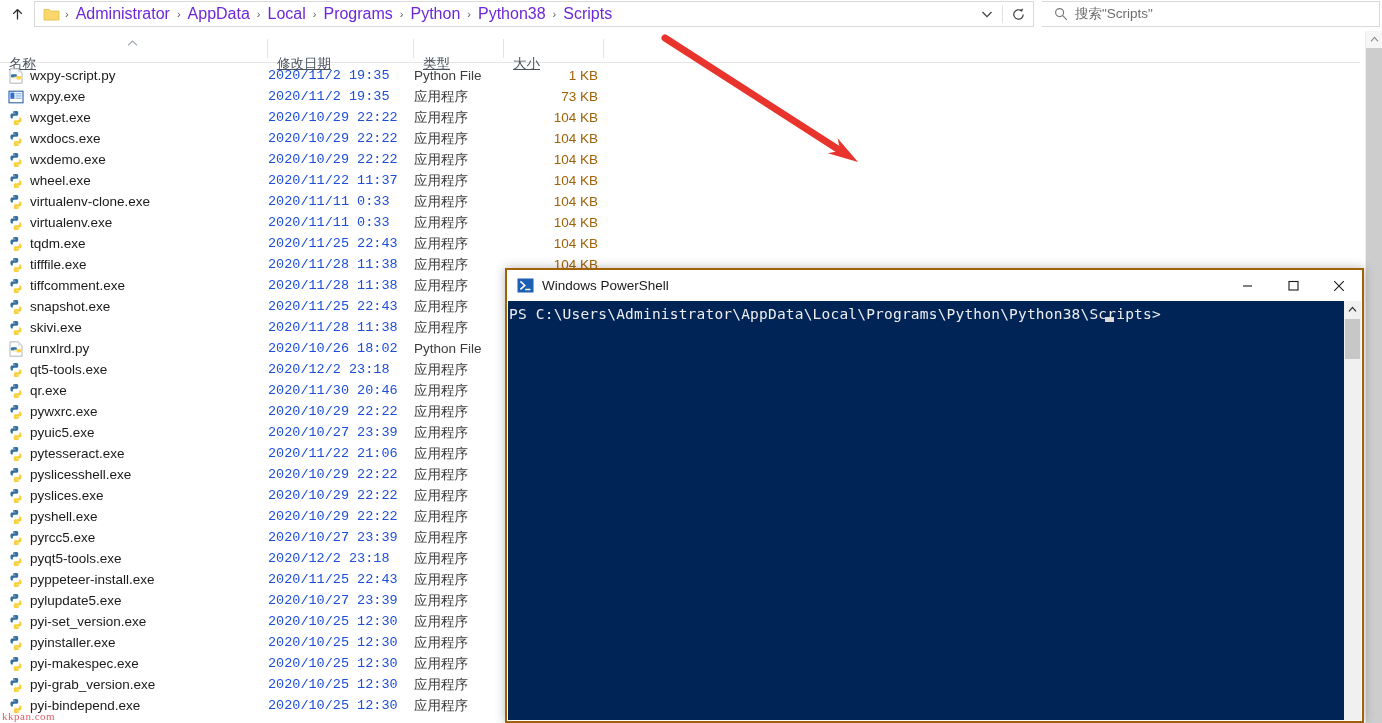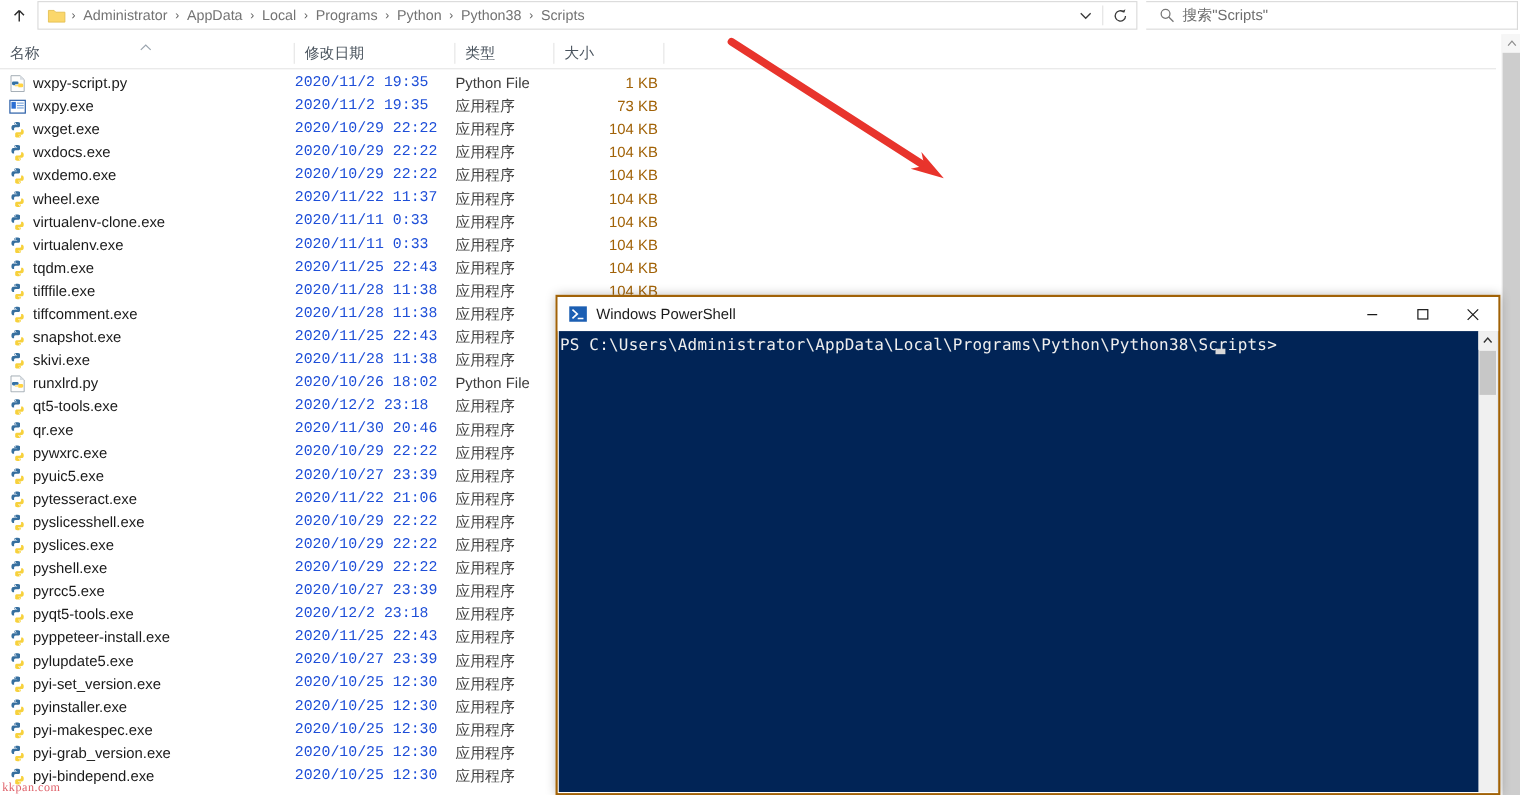--- a/index.html
+++ b/index.html
@@ -33,21 +33,21 @@
     flex: 0 0 auto;
     width: 1000px; height: 26px;
     border: 1px solid #d9d9d9;
     background: #fff;
     display: flex; align-items: center;
     margin-left: 0px;
   }
   .folder-ic { margin: 0 4px 0 8px; flex: 0 0 auto; display:flex; }
   .crumbs { display: flex; align-items: center; flex: 1 1 auto; overflow: hidden; height: 100%; }
   .crumb {
-    font-size: 13px; color: #737373; padding: 0 6px; line-height: 24px;
+    font-size: 16px; color: #6d28d9; padding: 0 6px; line-height: 24px;
     white-space: nowrap;
   }
   .crumb-sep {
     color: #5c5c5c; font-size: 11px; line-height: 24px; padding: 0 1px;
     display: flex; align-items: center; height: 100%;
   }
   .addr-right { display: flex; align-items: center; height: 100%; flex: 0 0 auto; }
   .addr-chev, .addr-refresh {
     width: 30px; height: 24px; display: flex; align-items: center; justify-content: center;
   }
@@ -63,24 +63,25 @@
   .search-ic { margin: 0 7px 0 12px; flex: 0 0 auto; display: flex; }
   .search-ph { font-size: 13.5px; color: #6d6d6d; white-space: nowrap; }
 
   
   .col-head {
     position: absolute; left: 0; top: 34px; width: 1360px; height: 29px;
     background: #ffffff;
     border-bottom: 1px solid #e5e5e5;
   }
   .ch {
-    position: absolute; top: 0; height: 29px;
+    position: absolute; top: 15px; height: 29px;
     display: flex; align-items: center;
     font-size: 13.5px; color: #4a545e;
     padding-left: 9px;
+    text-decoration: underline;
   }
   .ch-div { position: absolute; top: 5px; width: 1px; height: 19px; background: #e4e4e4; }
   .sort-chev { position: absolute; left: 126px; top: 5px; }
 
   
   .file-list { position: absolute; left: 0; top: 65px; width: 1360px; height: 658px; }
   .row {
     position: relative; height: 21px; width: 100%;
     display: block;
     padding-left: 40px;

